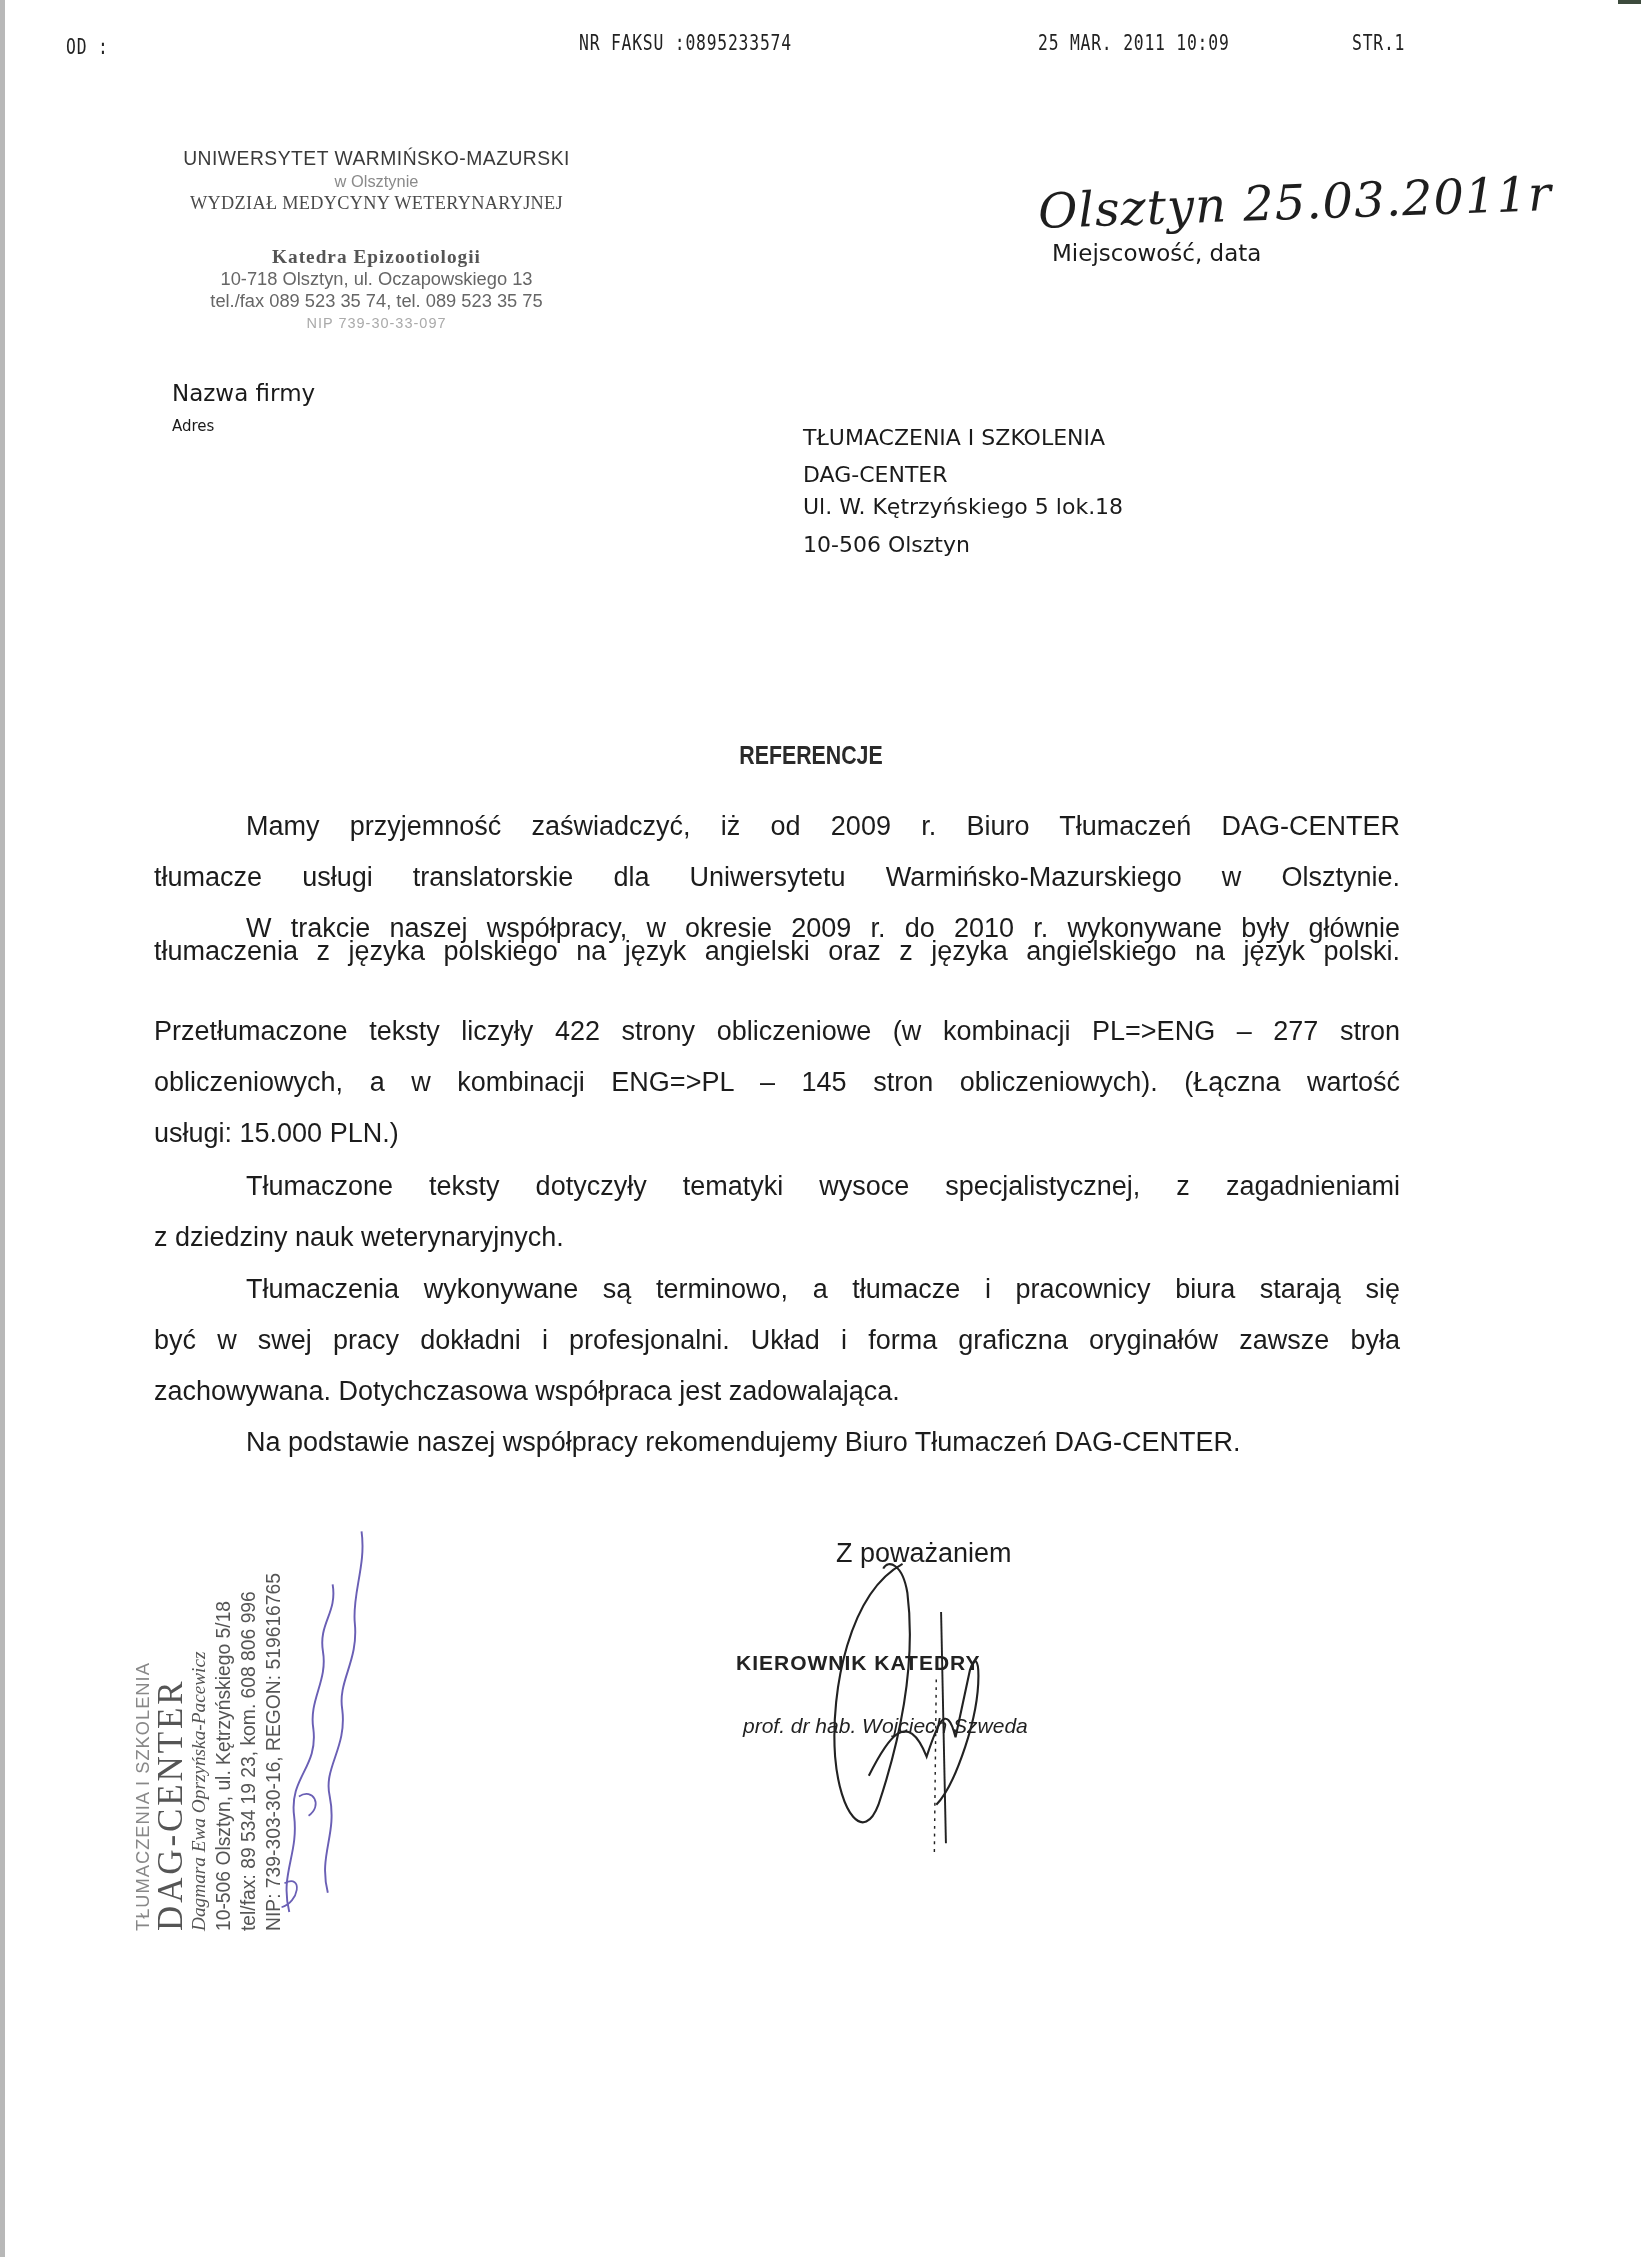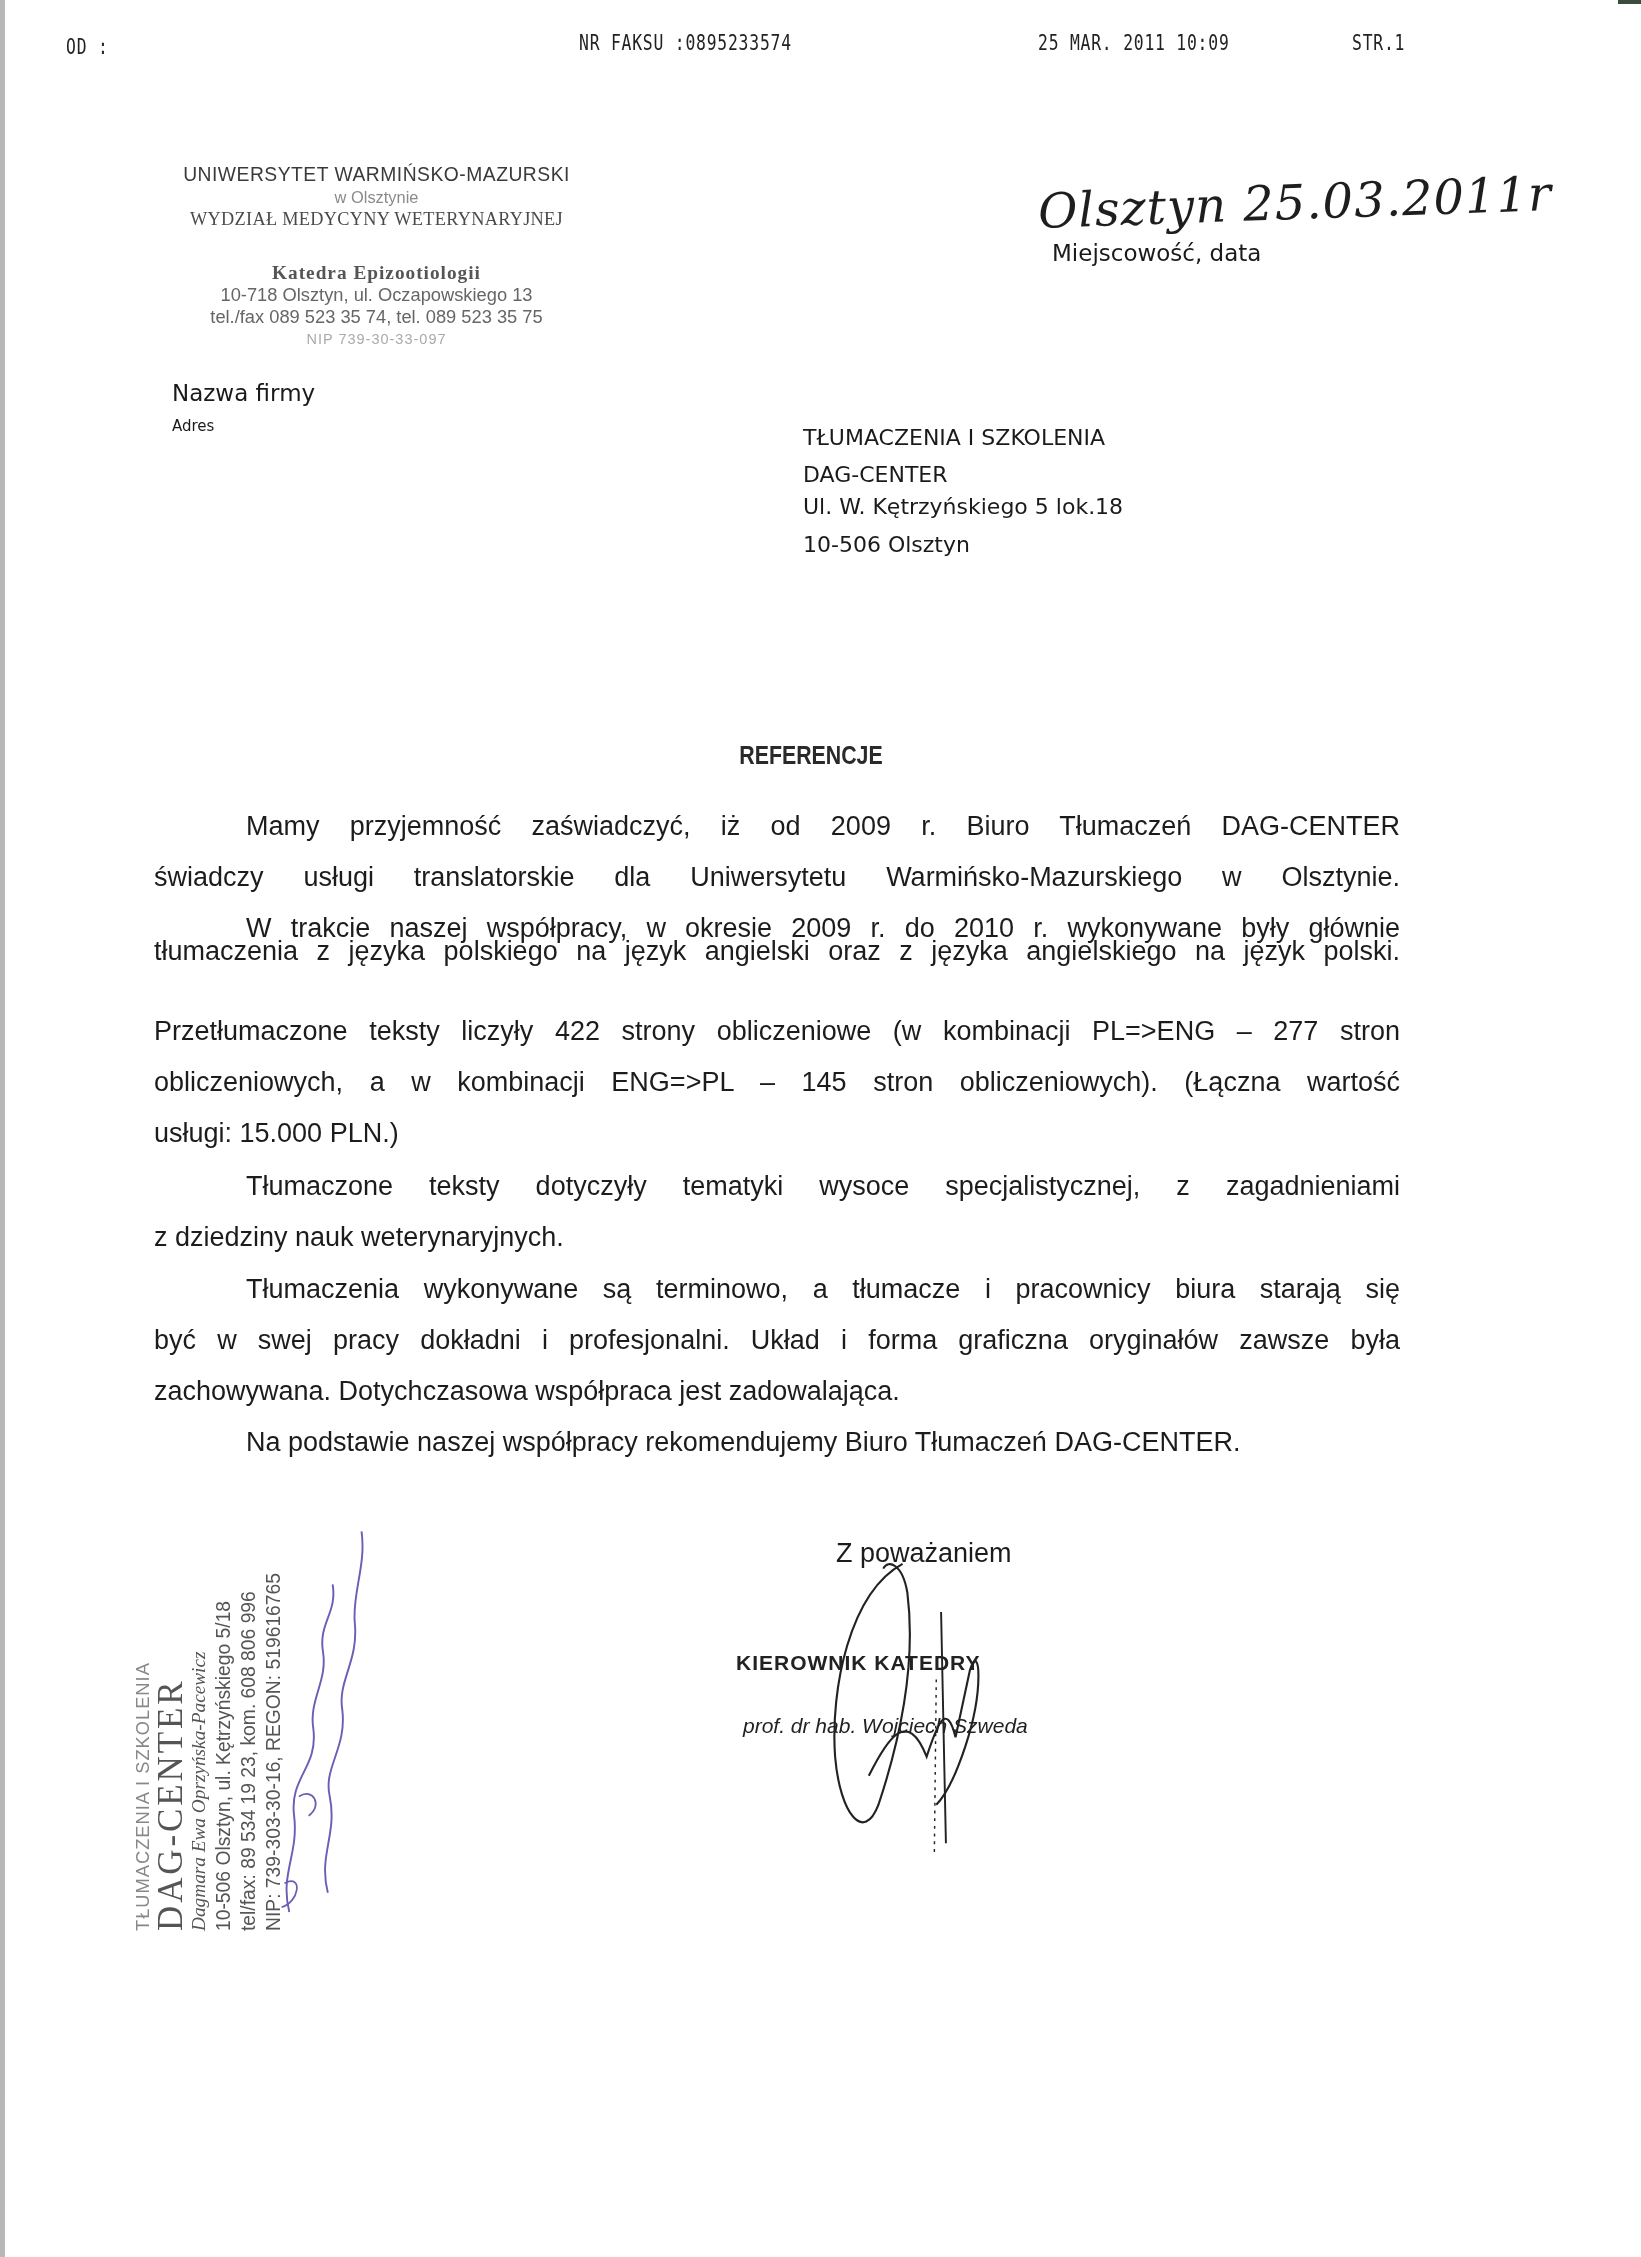--- a/index.html
+++ b/index.html
@@ -6,21 +6,21 @@
     body { width: 1641px; height: 2257px; position: relative; overflow: hidden; }
     .page { position: absolute; left: 0; top: 0; width: 1641px; height: 2257px; background: #ffffff; }
     .left-edge { position: absolute; left: 0; top: 0; width: 4.8px; height: 2257px; background: #b8b8b8; }
     .corner-mark { position: absolute; right: 0; top: 0; width: 23px; height: 3.9px; background: #3d4b3d; }
     .abs { position: absolute; white-space: nowrap; }
 
     
     .fax { font-family: "DejaVu Sans Mono", monospace; font-size: 21px; color: #222; transform: scaleX(0.78); transform-origin: left top; letter-spacing: 1px; }
 
     
-    .ustamp { position: absolute; left: 164px; top: 164px; width: 425px; text-align: center; color: #555; }
+    .ustamp { position: absolute; left: 164px; top: 148px; width: 425px; text-align: center; color: #555; }
     .ustamp .l1 { font-family: "Liberation Sans", sans-serif; font-size: 19.3px; letter-spacing: 0.5px; color: #3a3a3a; }
     .ustamp .l2 { font-family: "Liberation Sans", sans-serif; font-size: 16.4px; color: #8a8a8a; }
     .ustamp .l3 { font-family: "Liberation Serif", serif; font-size: 18.3px; font-weight: normal; color: #4a4a4a; letter-spacing: 0.3px; }
     .ustamp .l4 { font-family: "Liberation Serif", serif; font-size: 19.3px; font-weight: bold; color: #555; letter-spacing: 1px; margin-top: 32px; }
     .ustamp .l5, .ustamp .l6 { font-family: "Liberation Sans", sans-serif; font-size: 18.3px; color: #666; }
     .ustamp .l7 { font-family: "Liberation Sans", sans-serif; font-size: 14.5px; color: #aaa; letter-spacing: 1px; }
     .ustamp div { line-height: 22px; }
 
     
     .hand { font-family: "DejaVu Serif", serif; font-style: italic; color: #1e1e1e; }
@@ -77,21 +77,21 @@
     <div class="abs calibri" style="left:803px; top:425px; font-size:22px;">TŁUMACZENIA I SZKOLENIA</div>
     <div class="abs calibri" style="left:803px; top:462px; font-size:22px;">DAG-CENTER</div>
     <div class="abs calibri" style="left:803px; top:494px; font-size:22px;">Ul. W. Kętrzyńskiego 5 lok.18</div>
     <div class="abs calibri" style="left:803px; top:532px; font-size:22px;">10-506 Olsztyn</div>
   </div>
 
   <div class="abs title" style="left:666px; top:740px; width:290px; text-align:center;">REFERENCJE</div>
 
   <div>
     <div class="body-line justify indent" style="top:811px;">Mamy przyjemność zaświadczyć, iż od 2009 r. Biuro Tłumaczeń DAG-CENTER</div>
-    <div class="body-line justify" style="top:862px;">świadczy usługi translatorskie dla Uniwersytetu Warmińsko-Mazurskiego w Olsztynie.</div>
+    <div class="body-line justify" style="top:862px;">tłumacze usługi translatorskie dla Uniwersytetu Warmińsko-Mazurskiego w Olsztynie.</div>
     <div class="body-line justify indent" style="top:913px;">W trakcie naszej współpracy, w okresie 2009 r. do 2010 r. wykonywane były głównie</div>
     <div class="body-line justify" style="top:936px;">tłumaczenia z języka polskiego na język angielski oraz z języka angielskiego na język polski.</div>
     <div class="body-line justify" style="top:1016px;">Przetłumaczone teksty liczyły 422 strony obliczeniowe (w kombinacji PL=&gt;ENG – 277 stron</div>
     <div class="body-line justify" style="top:1067px;">obliczeniowych, a w kombinacji ENG=&gt;PL – 145 stron obliczeniowych). (Łączna wartość</div>
     <div class="body-line" style="top:1118px;">usługi: 15.000 PLN.)</div>
     <div class="body-line justify indent" style="top:1171px;">Tłumaczone teksty dotyczyły tematyki wysoce specjalistycznej, z zagadnieniami</div>
     <div class="body-line" style="top:1222px;">z dziedziny nauk weterynaryjnych.</div>
     <div class="body-line justify indent" style="top:1274px;">Tłumaczenia wykonywane są terminowo, a tłumacze i pracownicy biura starają się</div>
     <div class="body-line justify" style="top:1325px;">być w swej pracy dokładni i profesjonalni. Układ i forma graficzna oryginałów zawsze była</div>
     <div class="body-line" style="top:1376px;">zachowywana. Dotychczasowa współpraca jest zadowalająca.</div>

